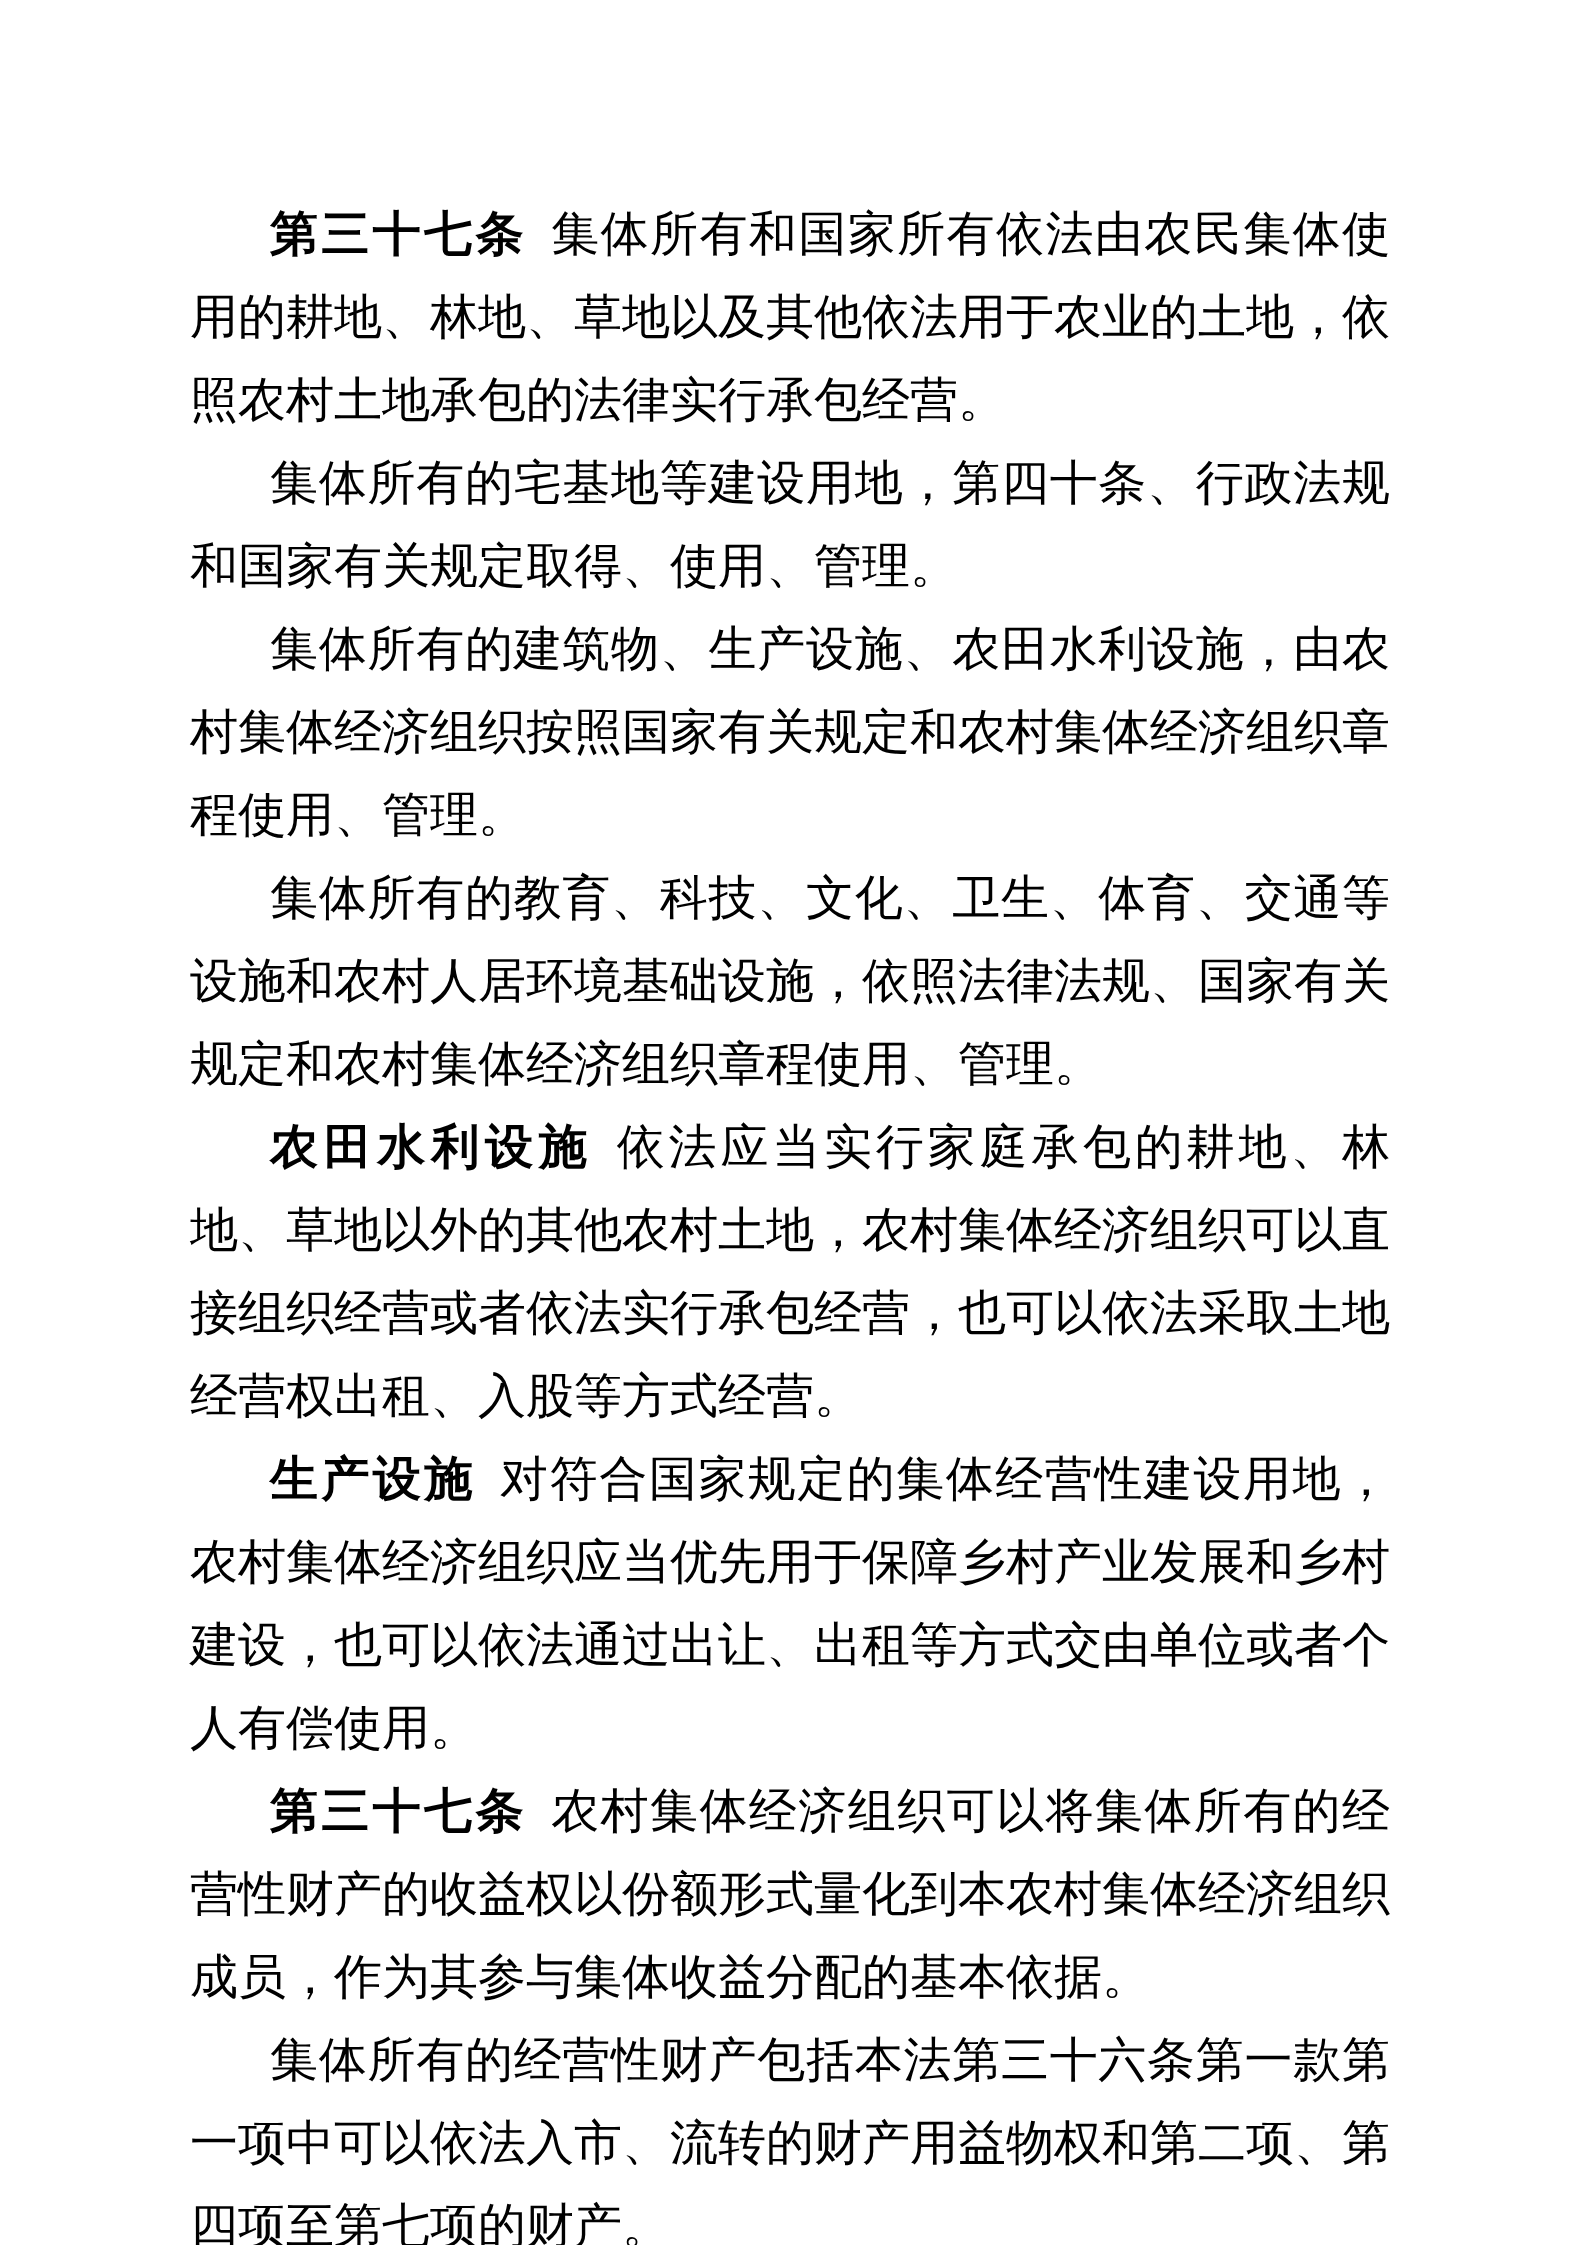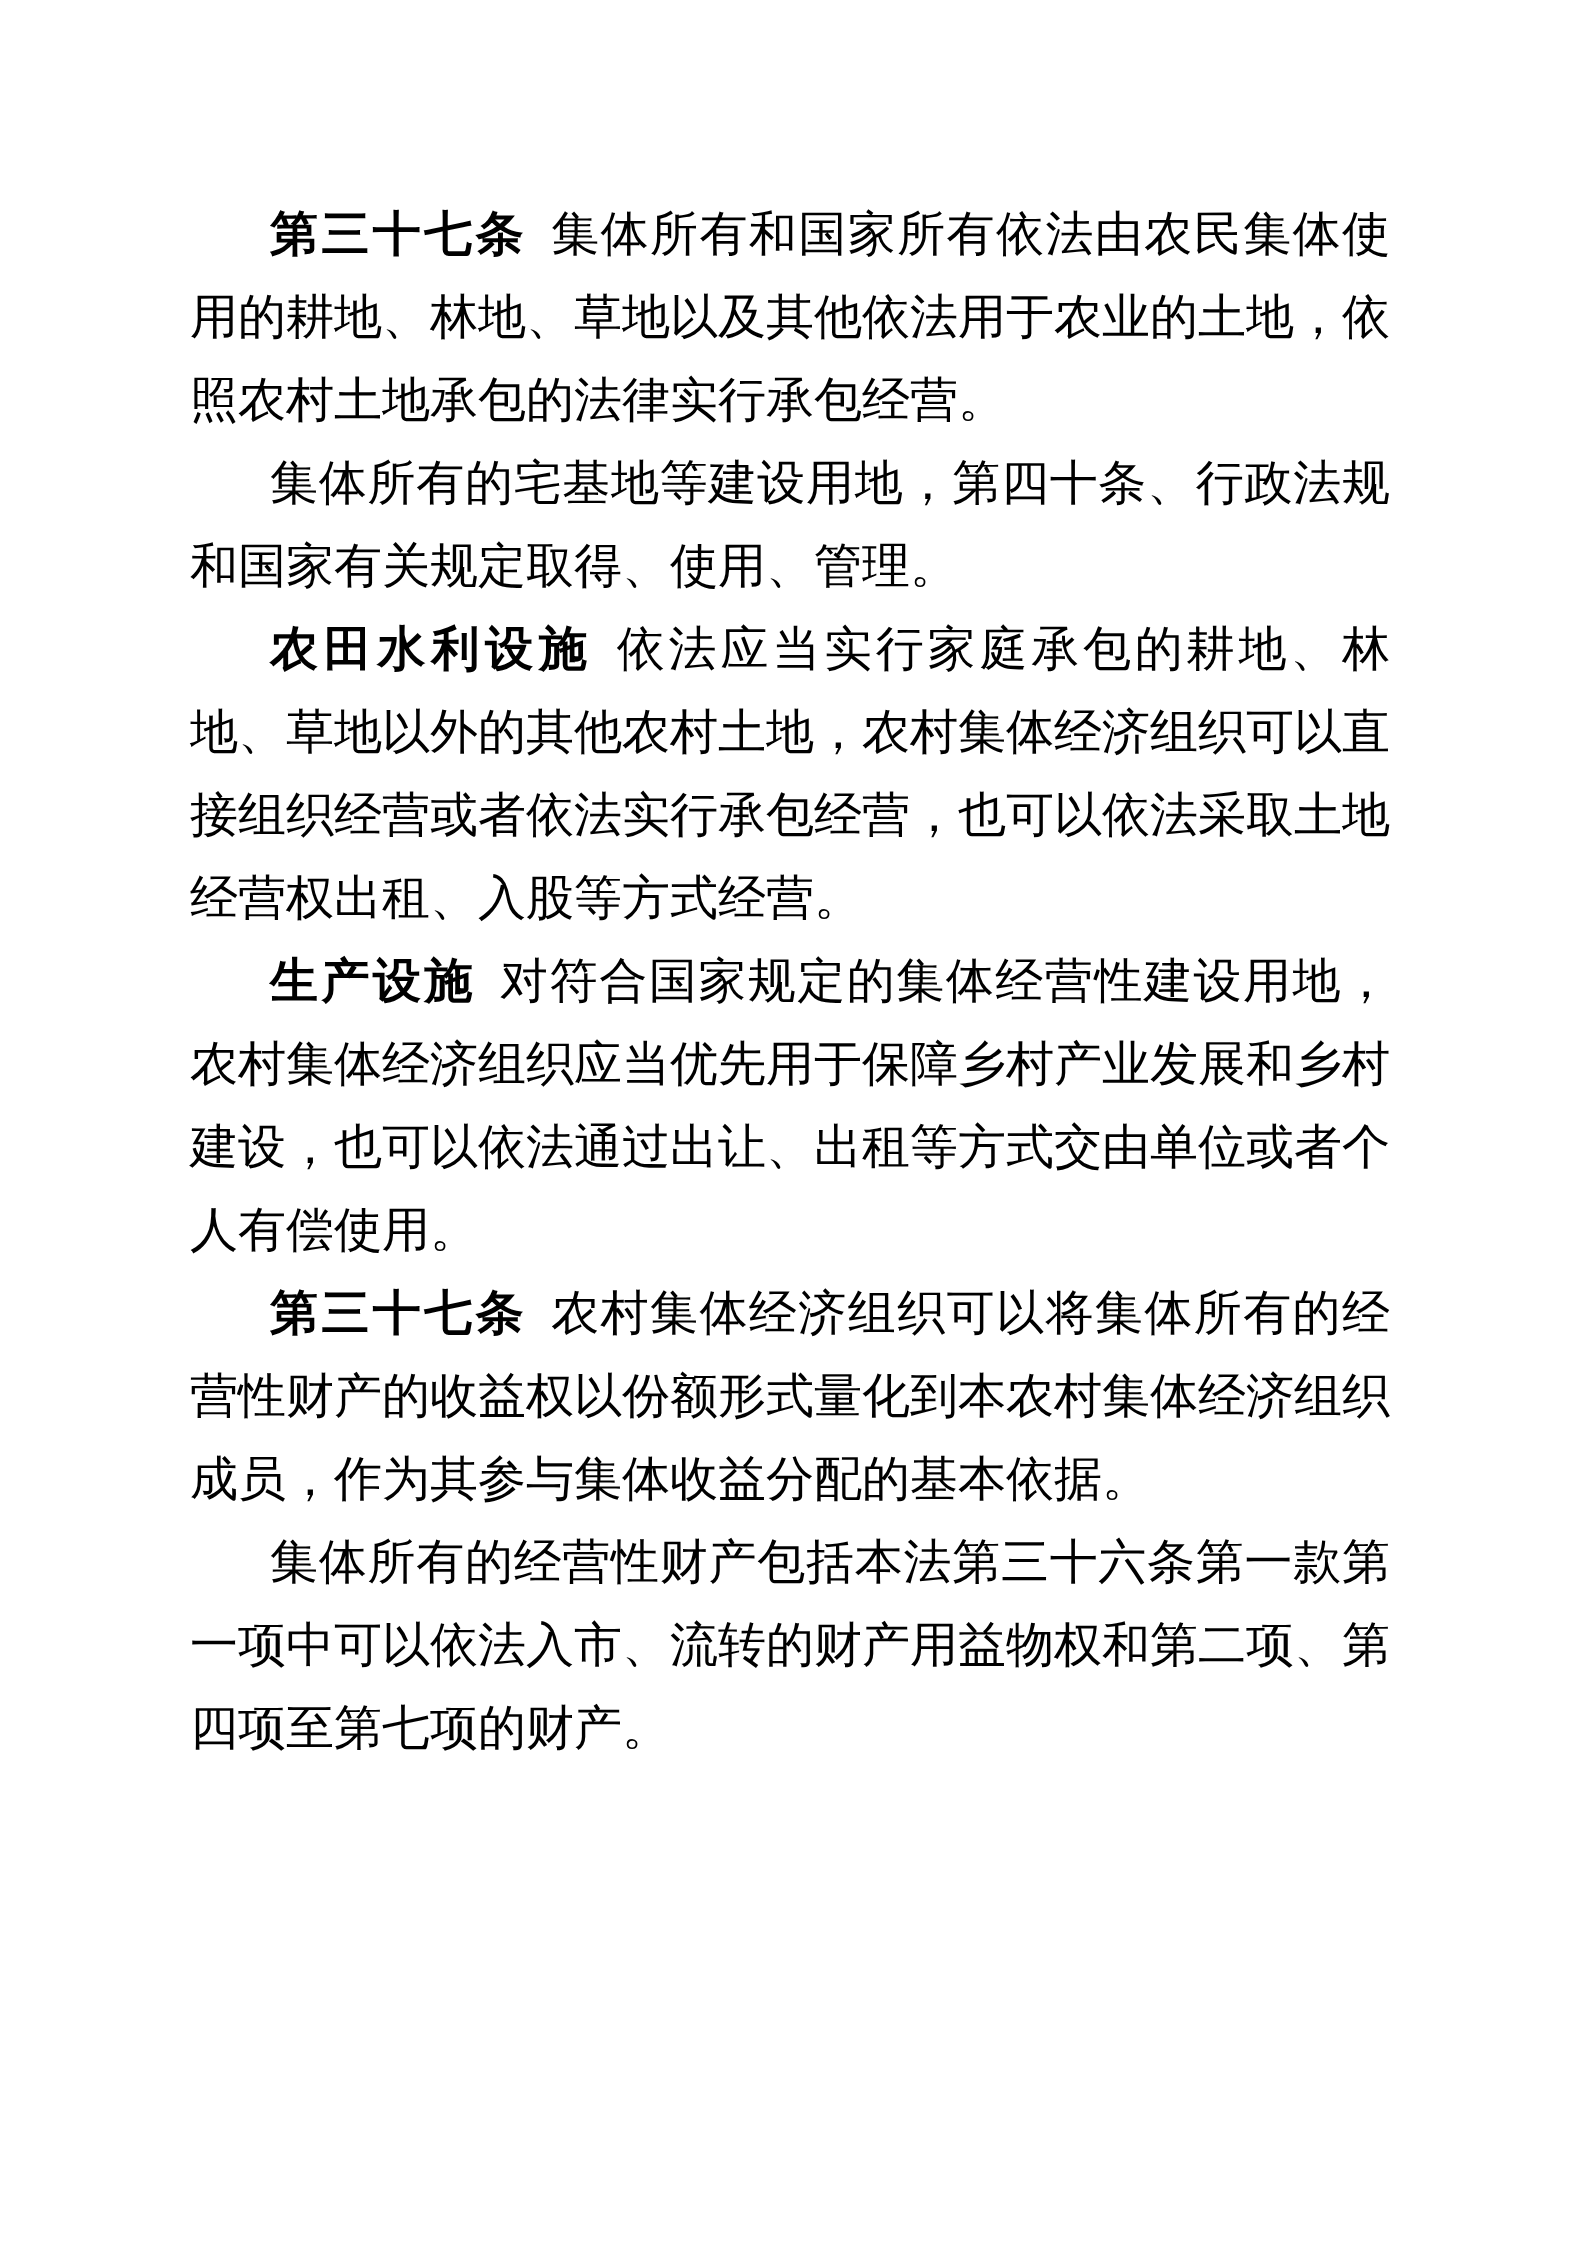--- a/index.html
+++ b/index.html
@@ -43,21 +43,23 @@
 </head>
 <body>
 
 <div class="page">
   <div class="doc">
 
     <p class="para"><span class="article-label">第三十七条</span><span>集体所有和国家所有依法由农民集体使用的耕地、林地、草地以及其他依法用于农业的土地，依照农村土地承包的法律实行承包经营。</span></p>
 
     <p class="para"><span class="article-label"></span><span>集体所有的宅基地等建设用地，第四十条、行政法规和国家有关规定取得、使用、管理。</span></p>
 
+    <p class="para"><span class="article-label"></span><span>集体所有的建筑物、生产设施、农田水利设施，由农村集体经济组织按照国家有关规定和农村集体经济组织章程使用、管理。</span></p>
 
+    <p class="para"><span class="article-label"></span><span>集体所有的教育、科技、文化、卫生、体育、交通等设施和农村人居环境基础设施，依照法律法规、国家有关规定和农村集体经济组织章程使用、管理。</span></p>
 
     <p class="para"><span class="article-label">农田水利设施</span><span>依法应当实行家庭承包的耕地、林地、草地以外的其他农村土地，农村集体经济组织可以直接组织经营或者依法实行承包经营，也可以依法采取土地经营权出租、入股等方式经营。</span></p>
 
     <p class="para"><span class="article-label">生产设施</span><span>对符合国家规定的集体经营性建设用地，农村集体经济组织应当优先用于保障乡村产业发展和乡村建设，也可以依法通过出让、出租等方式交由单位或者个人有偿使用。</span></p>
 
     <p class="para"><span class="article-label">第三十七条</span><span>农村集体经济组织可以将集体所有的经营性财产的收益权以份额形式量化到本农村集体经济组织成员，作为其参与集体收益分配的基本依据。</span></p>
 
     <p class="para"><span class="article-label"></span><span>集体所有的经营性财产包括本法第三十六条第一款第一项中可以依法入市、流转的财产用益物权和第二项、第四项至第七项的财产。</span></p>
 
   </div>

